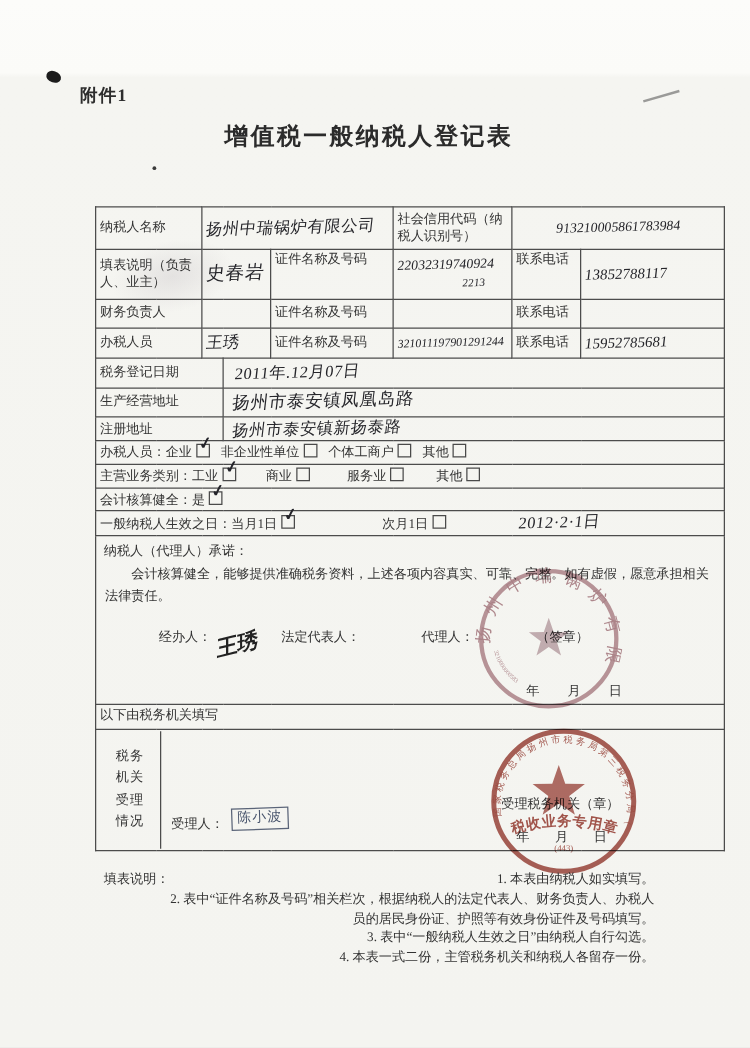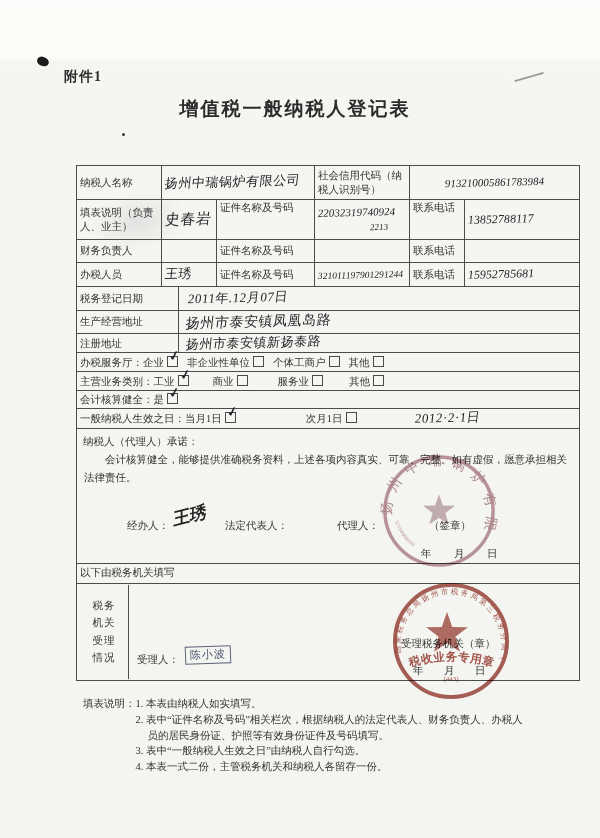--- a/index.html
+++ b/index.html
@@ -23,37 +23,37 @@
   td.nopad{padding:0;}
   .hw{display:inline-block;font-size:13px;color:#26262b;transform:skewX(-8deg) rotate(-1.5deg);letter-spacing:.5px;white-space:nowrap;}
   .hw-num{font-size:11px;letter-spacing:0;}
   .cb{display:inline-block;width:9px;height:9px;border:1.2px solid #4a4a4a;vertical-align:-1px;margin:0 2px 0 3px;position:relative;background:transparent;}
   .cb .tick{position:absolute;left:1px;top:-9px;font-size:13px;color:#24242a;transform:rotate(-10deg);font-weight:bold;}
   .optgap{margin-right:9px;}
 
   .promise-cell{position:relative;vertical-align:top !important;}
   .promise-title{margin:5px 0 0 3px;}
   .promise-body{margin:3px 4px 0 4px;text-indent:2em;line-height:1.75;}
-  .sig{position:absolute;top:90px;font-size:10.5px;color:#333;}
+  .sig{position:absolute;top:75px;font-size:10.5px;color:#333;}
   .sigline-date{position:absolute;left:344px;top:118px;font-size:10.5px;letter-spacing:6px;color:#333;}
   .hw-sign{position:absolute;left:96px;top:76px;font-size:17px;color:#222;transform:rotate(-14deg) skewX(-14deg);font-weight:bold;}
 
   .office-wrap{display:flex;height:94px;}
   .office-side{width:48px;border-right:1px solid #4c4c4c;display:flex;align-items:center;justify-content:center;
     white-space:pre-line;font-size:10.5px;line-height:1.65;letter-spacing:1px;}
   .office-main{position:relative;flex:1;}
   .acceptor-label{position:absolute;left:8px;top:68px;}
   .name-chop{position:absolute;left:56px;top:61px;border:1.2px solid #5a6478;color:#47536b;font-size:11px;padding:1px 4px;letter-spacing:1px;transform:rotate(-2deg);}
   .org-label{position:absolute;left:272px;top:52px;white-space:nowrap;}
   .org-date{position:absolute;left:284px;top:79px;letter-spacing:5px;}
 
   .notes{position:absolute;left:83px;top:696px;display:flex;font-size:10.5px;color:#333;line-height:1.5;}
   .notes-label{white-space:nowrap;}
   .notes-items{width:388px;}
-  .notes-items div{text-indent:-12px;padding-left:12px;}
+  .notes-items div{text-indent:-12px;padding-left:12px;text-align:right;}
 
   .stamp{position:absolute;mix-blend-mode:multiply;pointer-events:none;}
   .stamp1{left:380px;top:452px;width:118px;height:118px;}
   .stamp2{left:389px;top:579px;width:124px;height:124px;}
 </style>
 </head>
 <body>
 
 <div class="paper">
 
@@ -117,21 +117,21 @@
     <tr style="height:23px">
       <td colspan="3">生产经营地址</td>
       <td colspan="5"><span class="hw" style="margin-left:4px;font-size:14px">扬州市泰安镇凤凰岛路</span></td>
     </tr>
     <tr style="height:19px">
       <td colspan="3">注册地址</td>
       <td colspan="5"><span class="hw" style="margin-left:4px;font-size:13px">扬州市泰安镇新扬泰路</span></td>
     </tr>
     <tr style="height:19px">
       <td colspan="8">
-        <span>办税服务厅：</span><span>企业</span><span class="cb optgap"><span class="tick">✓</span></span><span>非企业性单位</span><span class="cb optgap"></span><span>个体工商户</span><span class="cb optgap"></span><span>其他</span><span class="cb"></span>
+        <span>办税人员：</span><span>企业</span><span class="cb optgap"><span class="tick">✓</span></span><span>非企业性单位</span><span class="cb optgap"></span><span>个体工商户</span><span class="cb optgap"></span><span>其他</span><span class="cb"></span>
       </td>
     </tr>
     <tr style="height:19px">
       <td colspan="8">
         <span>主营业务类别：</span><span>工业</span><span class="cb" style="margin-right:24px"><span class="tick">✓</span></span><span>商业</span><span class="cb" style="margin-right:30px"></span><span>服务业</span><span class="cb" style="margin-right:26px"></span><span>其他</span><span class="cb"></span>
       </td>
     </tr>
     <tr style="height:18px">
       <td colspan="8">
         <span>会计核算健全：</span><span>是</span><span class="cb"><span class="tick">✓</span></span>

